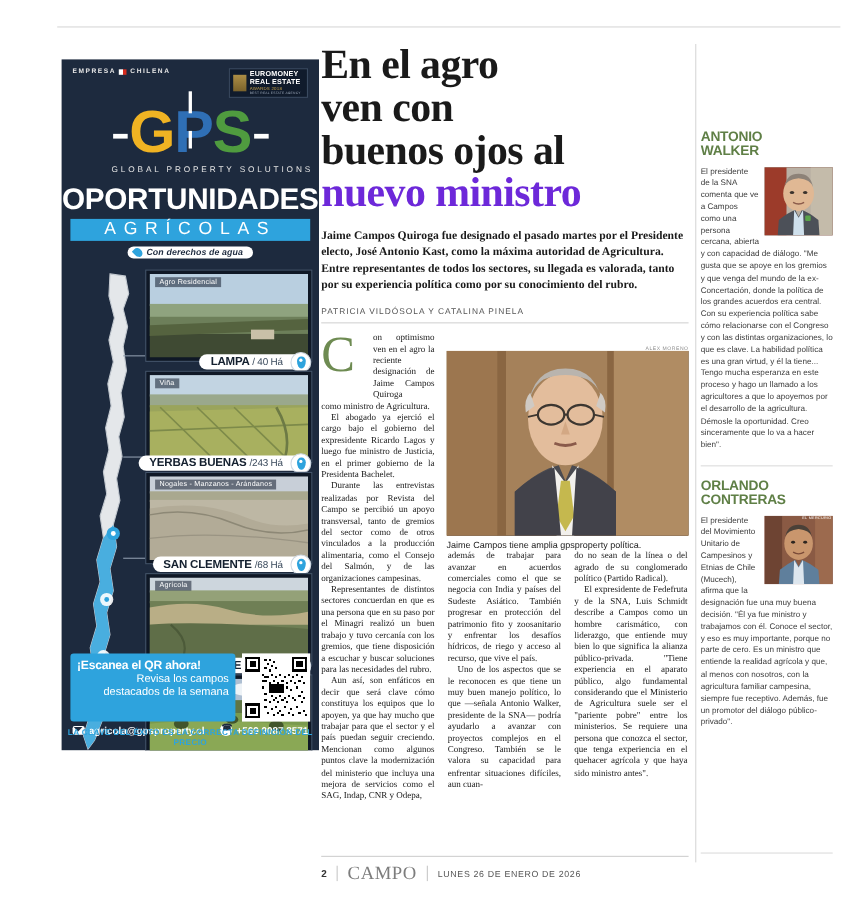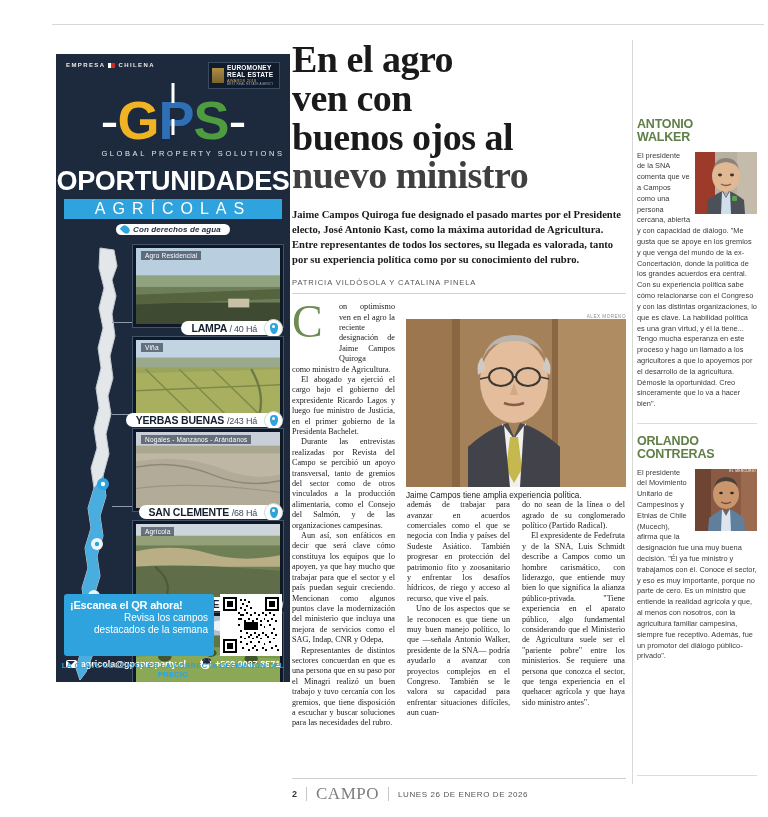--- a/index.html
+++ b/index.html
@@ -121,21 +121,21 @@
     position: absolute; left: 0; right: 0; bottom: 0; text-align: center;
     font-size: 7.5px; font-weight: bold; color: #2ea3dd; letter-spacing: .3px; padding-bottom: 3px;
   }
 
   
   .article { position: absolute; left: 292px; top: 40px; width: 334px; }
   .headline {
     font-family: "Liberation Serif", serif; font-size: 38px; line-height: 1.02;
     font-weight: bold; color: #1a1a1a; letter-spacing: -.5px;
   }
-  .headline .green { color: #404040; }
+  .headline .green { color: #6d28d9; }
   .deck {
     font-family: "Liberation Serif", serif; font-weight: bold; font-size: 10.6px;
     line-height: 1.42; color: #1a1a1a; margin-top: 12px;
   }
   .byline {
     font-size: 7.6px; letter-spacing: .9px; color: #555; margin-top: 11px; text-transform: uppercase;
   }
   .art-rule { height: 1px; background: #d3d3d3; margin-top: 6px; }
 
   .photo-wrap { position: absolute; left: 114px; top: 12px; width: 220px; }
@@ -504,31 +504,31 @@
             <path d="M134 58 L143 60" stroke="#3c3630" stroke-width="1.6"></path>
             <path d="M98 84 Q108 88 118 84" stroke="#8a5a4a" stroke-width="2.5" fill="none"></path>
             <path d="M108 64 L104 76 L112 76 Z" fill="#d3a884"></path>
             <path d="M62 168 L62 128 Q84 108 102 104 L108 118 L114 104 Q132 108 154 128 L154 168 Z" fill="#4a4a50"></path>
             <path d="M96 104 L108 120 L120 104 L116 168 L100 168 Z" fill="#f2f0ec"></path>
             <path d="M104 118 L112 118 L116 150 L108 164 L100 150 Z" fill="#c5b84e"></path>
             <path d="M62 128 Q80 112 98 106 L104 168 L62 168 Z" fill="#42424a"></path>
             <path d="M154 128 Q136 112 118 106 L114 168 L154 168 Z" fill="#42424a"></path>
           </svg>
         </div>
-        <div class="caption">Jaime Campos tiene amplia experiencia política.</div>
+        <div class="caption">Jaime Campos tiene amplia gpsproperty política.</div>
       </div>
 
       <div class="col col1">
         <span class="dropcap">C</span>
         <div class="narrow">on optimismo ven en el agro la reciente designación de Jaime Campos Quiroga</div>
         <p class="first">como ministro de Agricultura.</p>
         <p>El abogado ya ejerció el cargo bajo el gobierno del expresidente Ricardo Lagos y luego fue ministro de Justicia, en el primer gobierno de la Presidenta Bachelet.</p>
         <p>Durante las entrevistas realizadas por Revista del Campo se percibió un apoyo transversal, tanto de gremios del sector como de otros vinculados a la producción alimentaria, como el Consejo del Salmón, y de las organizaciones campesinas.</p>
+        <p>Representantes de distintos sectores concuerdan en que es una persona que en su paso por el Minagri realizó un buen trabajo y tuvo cercanía con los gremios, que tiene disposición a escuchar y buscar soluciones para las necesidades del rubro.</p>
         <p>Aun así, son enfáticos en decir que será clave cómo constituya los equipos que lo apoyen, ya que hay mucho que trabajar para que el sector y el país puedan seguir creciendo. Mencionan como algunos puntos clave la modernización del ministerio que incluya una mejora de servicios como el SAG, Indap, CNR y Odepa,</p>
-        <p>Representantes de distintos sectores concuerdan en que es una persona que en su paso por el Minagri realizó un buen trabajo y tuvo cercanía con los gremios, que tiene disposición a escuchar y buscar soluciones para las necesidades del rubro.</p>
       </div>
 
       <div class="col col2">
         <p class="first">además de trabajar para avanzar en acuerdos comerciales como el que se negocia con India y países del Sudeste Asiático. También progresar en protección del patrimonio fito y zoosanitario y enfrentar los desafíos hídricos, de riego y acceso al recurso, que vive el país.</p>
         <p>Uno de los aspectos que se le reconocen es que tiene un muy buen manejo político, lo que —señala Antonio Walker, presidente de la SNA— podría ayudarlo a avanzar con proyectos complejos en el Congreso. También se le valora su capacidad para enfrentar situaciones difíciles, aun cuan-</p>
       </div>
 
       <div class="col col3">
         <p class="first">do no sean de la línea o del agrado de su conglomerado político (Partido Radical).</p>
         <p>El expresidente de Fedefruta y de la SNA, Luis Schmidt describe a Campos como un hombre carismático, con liderazgo, que entiende muy bien lo que significa la alianza público-privada. "Tiene experiencia en el aparato público, algo fundamental considerando que el Ministerio de Agricultura suele ser el "pariente pobre" entre los ministerios. Se requiere una persona que conozca el sector, que tenga experiencia en el quehacer agrícola y que haya sido ministro antes".</p>

